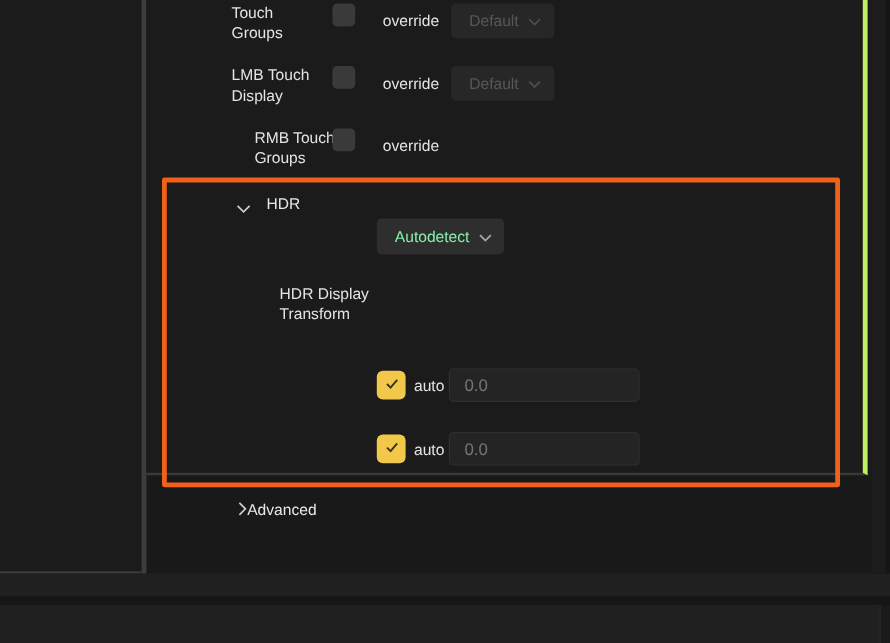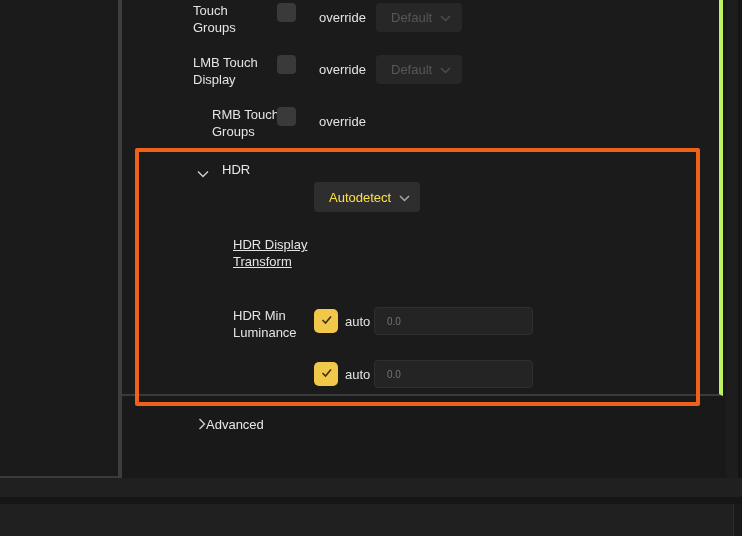--- a/index.html
+++ b/index.html
@@ -51,27 +51,27 @@
   .cb {
     border-radius: 4px; background: #3a3a3a;
   }
   .cb-auto {
     width: 24px; height: 24px; border-radius: 5px; background: #f2c84b;
     display: flex; align-items: center; justify-content: center;
   }
   .dd {
     background: #2e2e2e; border-radius: 4px;
     display: flex; align-items: center; justify-content: space-between;
-    padding: 0 12px 0 15px; color: #fde047;
+    padding: 0 12px 0 15px; color: #86efac;
   }
   .dd.disabled { background: #272727; color: #575757; }
   .dd .chev { flex: 0 0 auto; margin-left: 8px; }
   .txt-input {
     background: #242424; border: 1px solid #2f2f2f; border-radius: 4px;
-    color: #757575; font-family: "Liberation Sans", sans-serif; font-size: 10px;
+    color: #757575; font-family: "Liberation Sans", sans-serif; font-size: 14px;
     padding: 0 16px 0 12px; outline: none; width: 100%; height: 100%;
   }
   .section-title { color: #e8e8e8; }
 
   .hdr-highlight {
     position: absolute; left: 13px; top: 148px; width: 565px; height: 258px;
     border: 4px solid #f0611a; border-radius: 2px; pointer-events: none;
   }
 </style>
 </head>
@@ -125,23 +125,22 @@
 
   <div class="abs dd" style="left:192px; top:182px; width:106px; height:30px;">
     <span>Autodetect</span>
     <span class="chev">
       <svg width="11" height="7" viewBox="0 0 11 7">
           <polyline points="1,1 5.5,5.5 10,1" fill="none" stroke="#a8a8a8" stroke-width="1.5"></polyline>
         </svg>
     </span>
   </div>
 
-  <div class="abs row-label" style="left:111px; top:236px; width:76px;text-decoration:underline;">HDR Display Transform</div>
+  <div class="abs row-label" style="left:111px; top:236px; width:76px;">HDR Display Transform</div>
 
-  <div class="abs row-label" style="left:111px; top:307px; width:76px;">HDR Min Luminance</div>
   <div class="abs cb-auto" style="left:192px; top:309px;">
     <span>
       <svg width="13" height="13" viewBox="0 0 13 13">
           <polyline points="2.5,7 5.5,10 11,3.5" fill="none" stroke="#3a3311" stroke-width="1.6"></polyline>
         </svg>
     </span>
   </div>
   <div class="abs" style="left:223px; top:314px;">auto</div>
   <div class="abs" style="left:252px; top:307px; width:159px; height:28px;">
     <input class="txt-input" type="text" value="0.0" style="">

